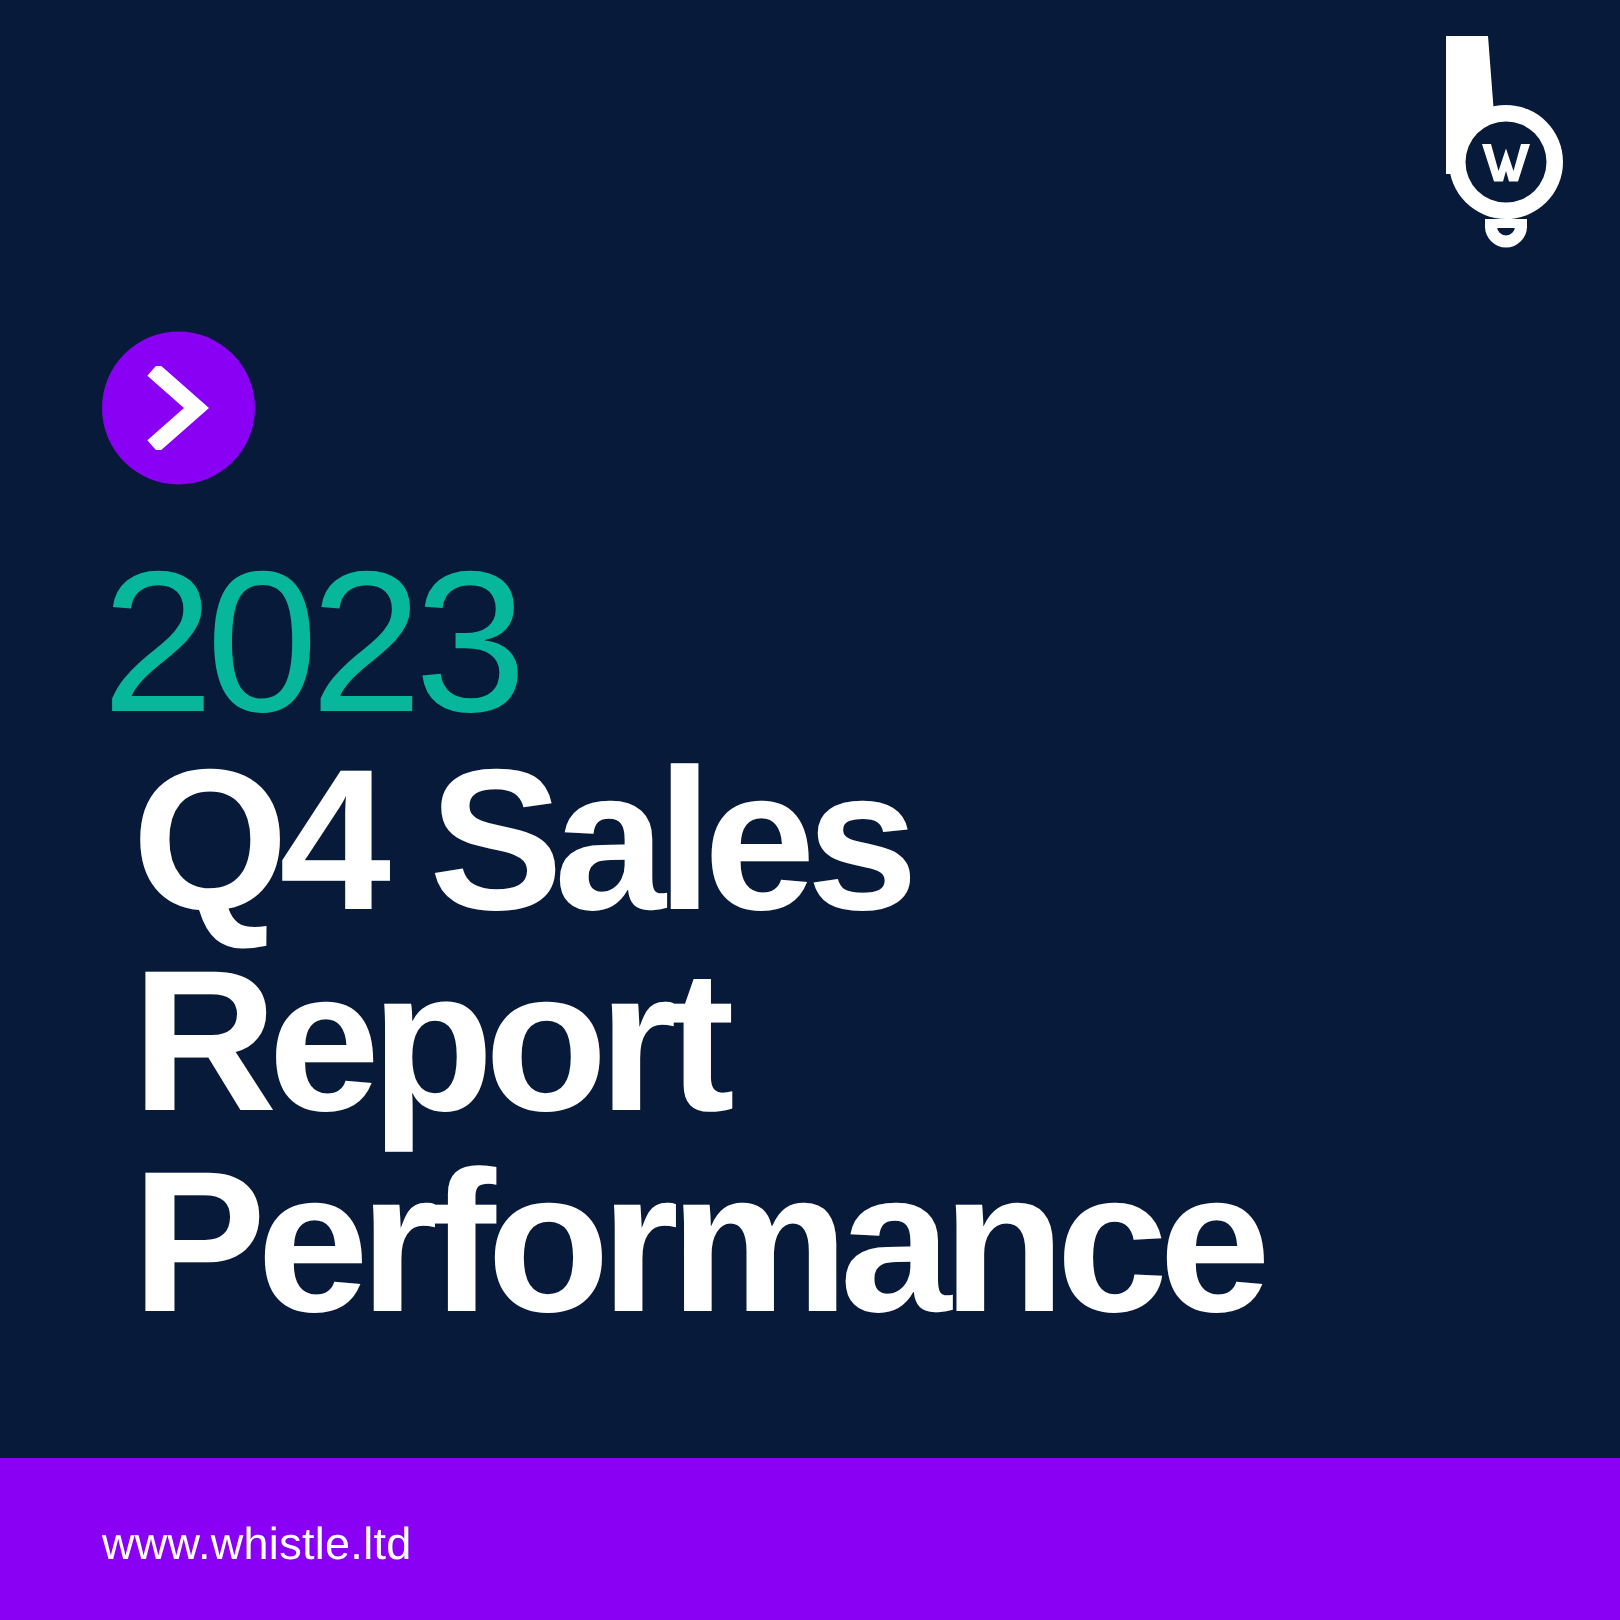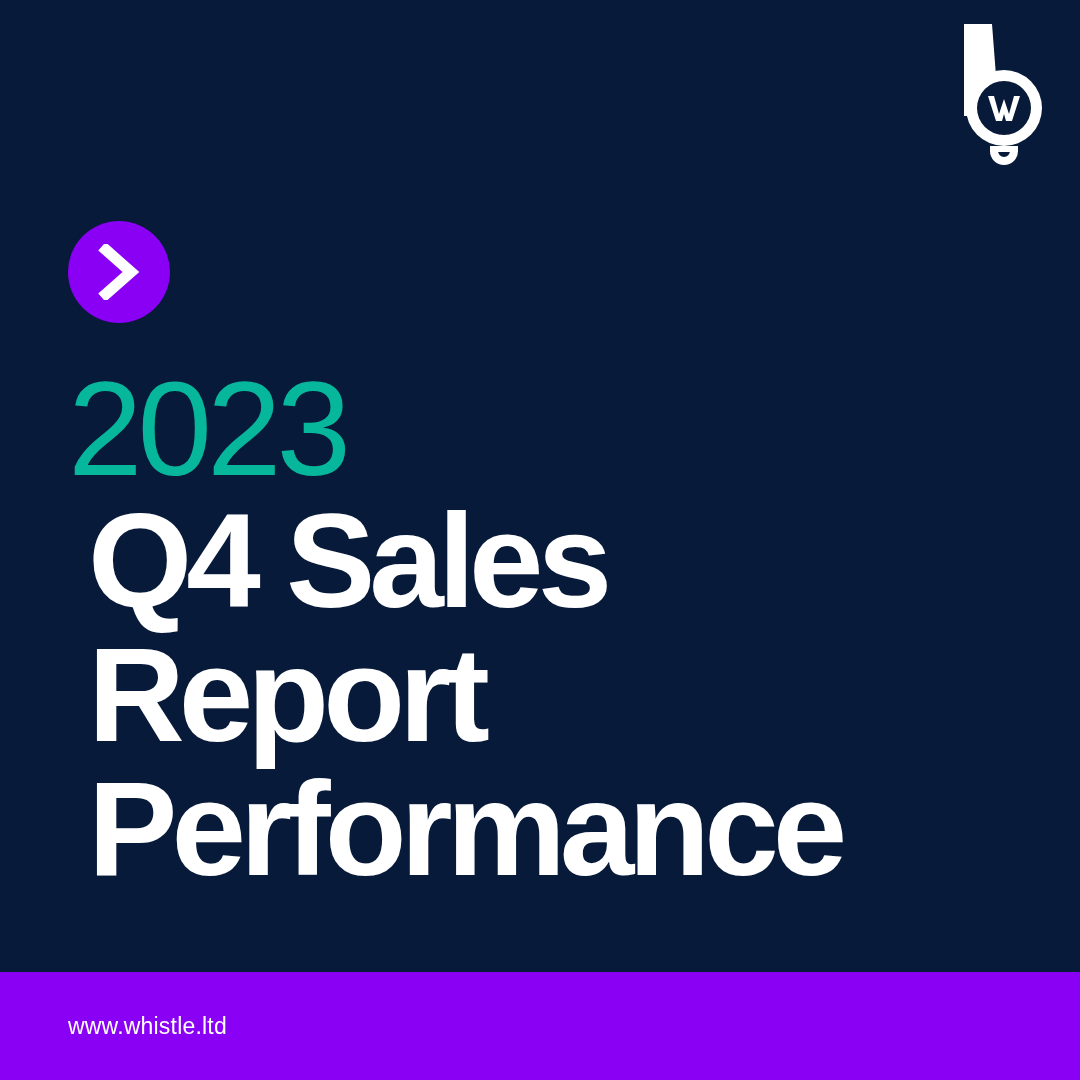--- a/index.html
+++ b/index.html
@@ -92,21 +92,21 @@
     bottom:0;
     width:1080px;
     height:108px;
     background:#8a00f5;
   }
   .footer-url {
     position:absolute;
     left:68px;
     top:41px;
     font-family:"Liberation Sans", sans-serif;
-    font-size:23px;
+    font-size:30px;
     font-weight:normal;
     letter-spacing:0.2px;
     color:#ffffff;
     white-space:nowrap;
   }
 </style>
 </head>
 <body>
 
 <div id="canvas">

